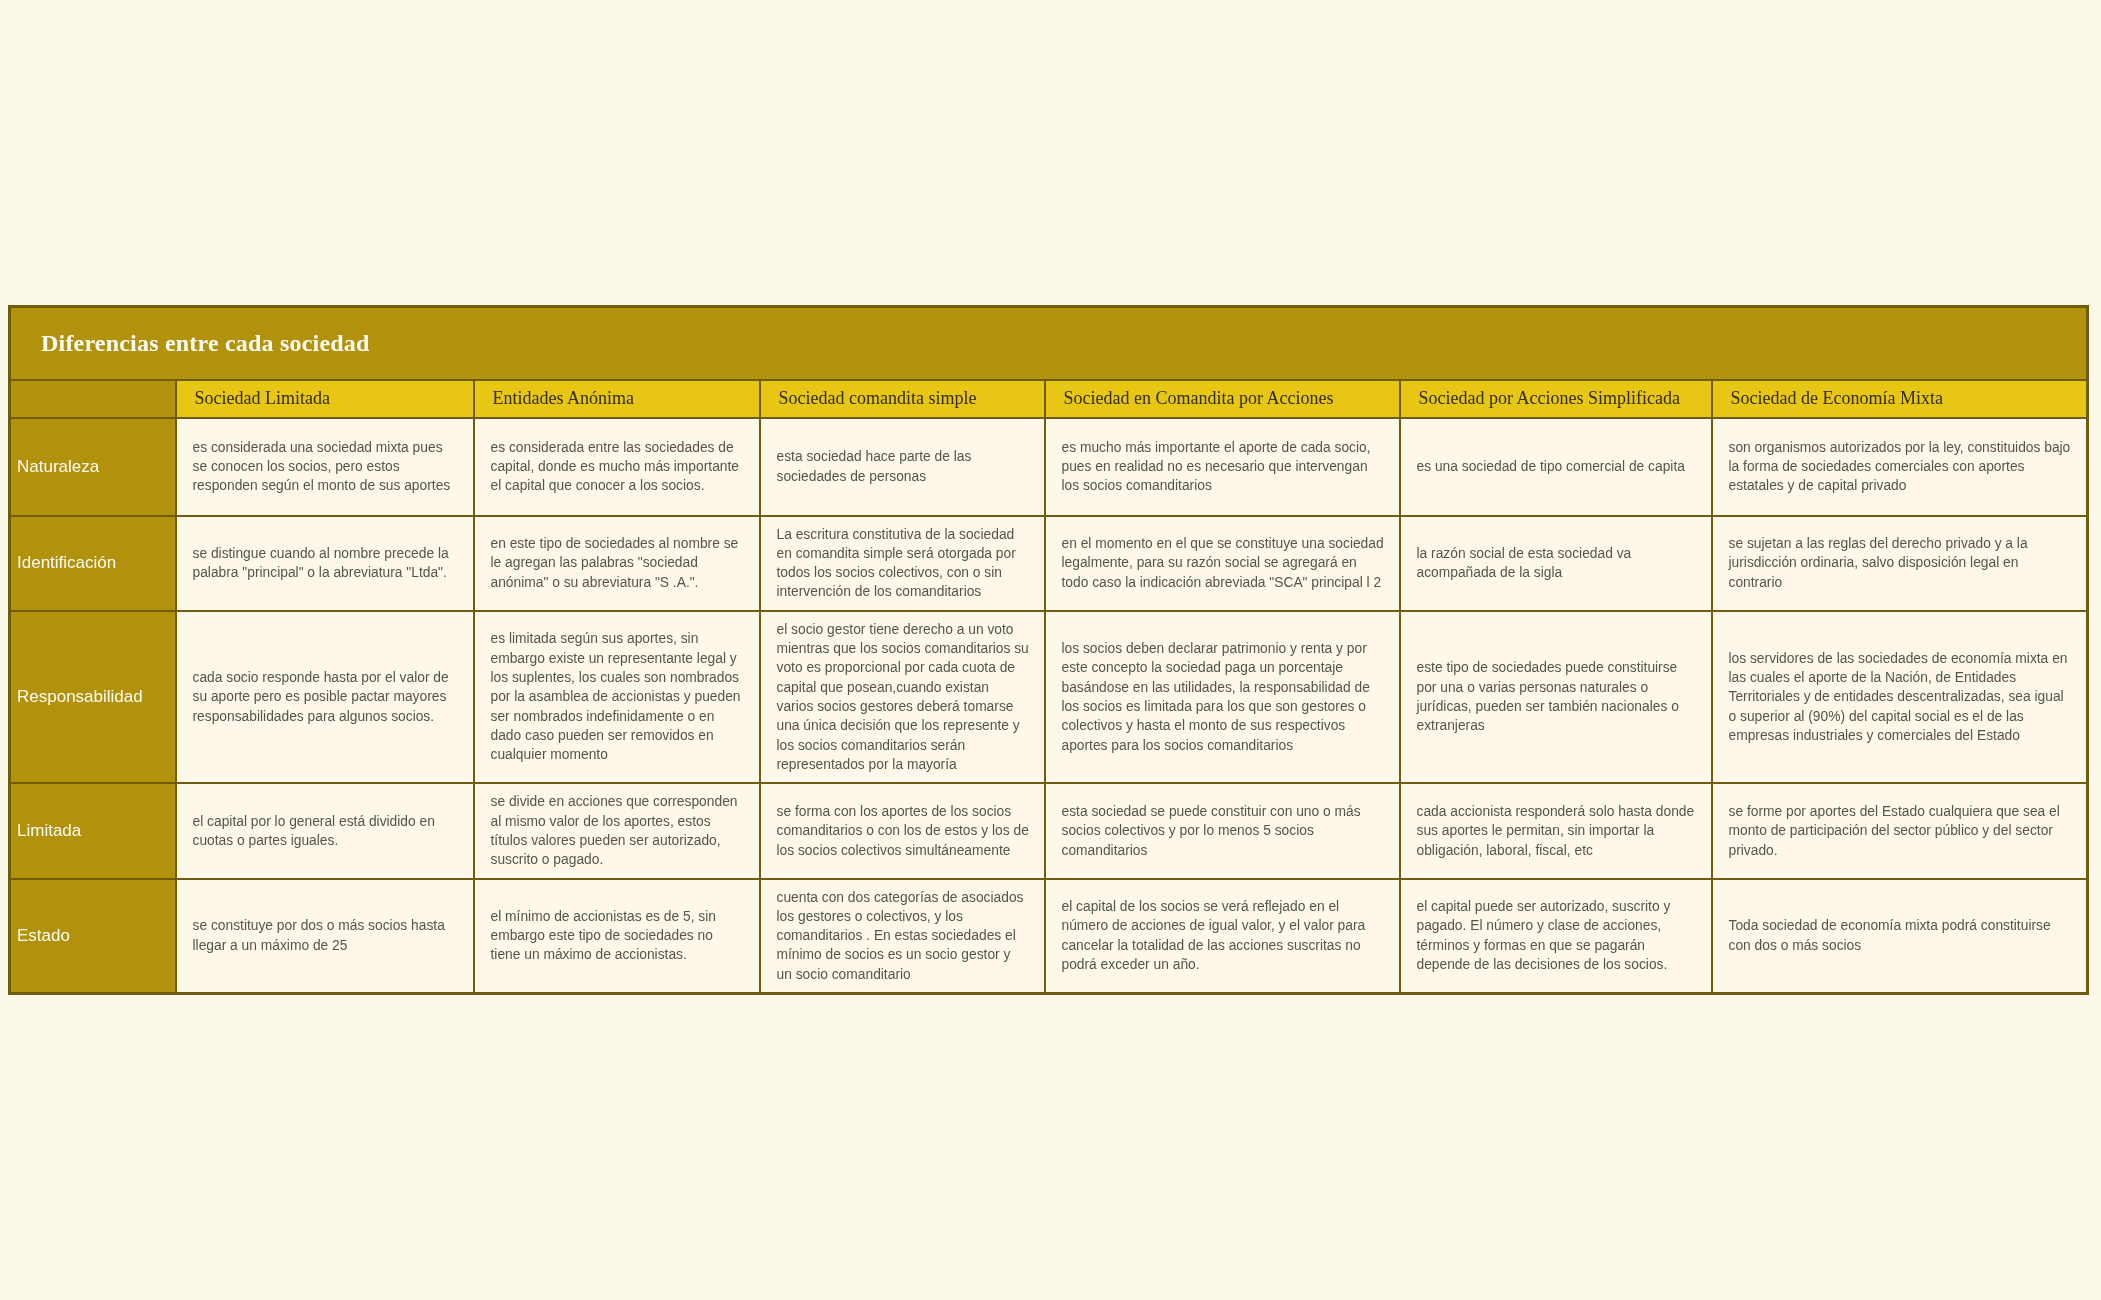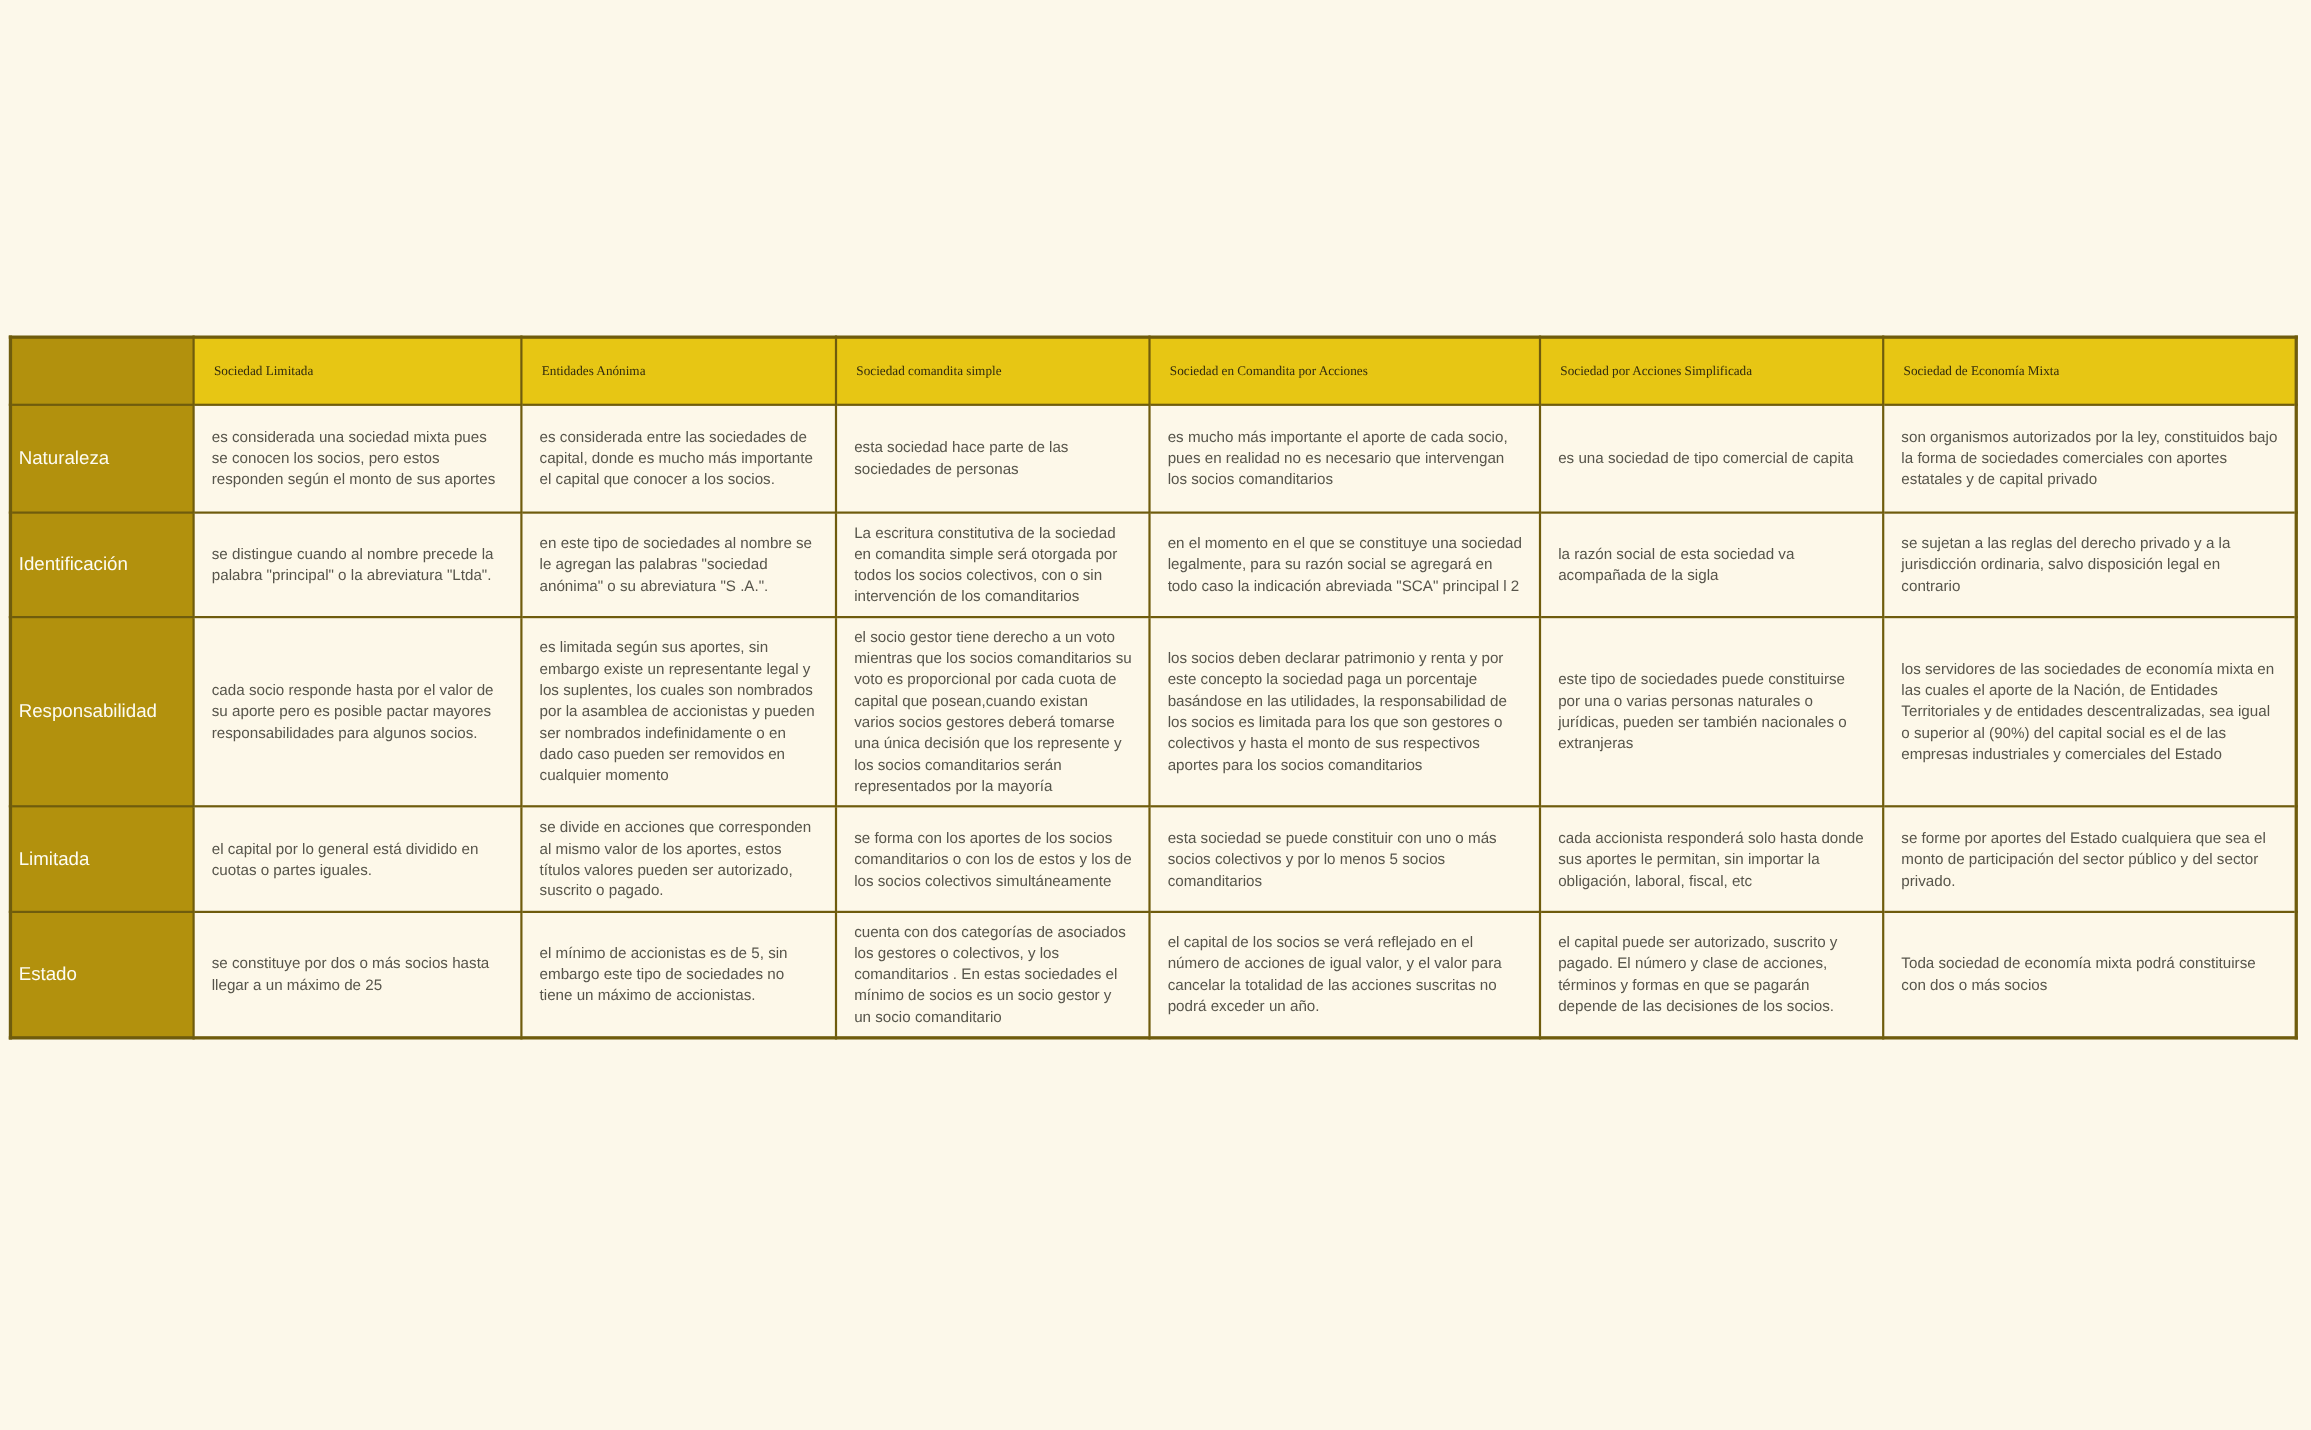--- a/index.html
+++ b/index.html
@@ -32,25 +32,25 @@
     height: 73px;
     background: #B2910D;
     color: #FFFDF6;
     font-family: "Liberation Serif", serif;
     font-weight: bold;
     font-size: 24px;
     padding-left: 30px;
     letter-spacing: 0.2px;
   }
   tr.head-row td {
-    height: 61px;
+    height: 38px;
     background: #E7C614;
     color: #332C0E;
     font-family: "Liberation Serif", serif;
-    font-size: 12px;
+    font-size: 18px;
     padding: 2px 12px 2px 18px;
   }
   tr.head-row td.corner {
     background: #B2910D;
   }
   td.row-label {
     background: #B2910D;
     color: #FDFCF3;
     font-size: 17px;
     text-align: left;
@@ -77,20 +77,23 @@
     <colgroup>
       <col style="width:166px">
       <col style="width:298px">
       <col style="width:286px">
       <col style="width:285px">
       <col style="width:355px">
       <col style="width:312px">
       <col style="width:376px">
     </colgroup>
     <tbody>
+      <tr>
+        <td class="title-bar" colspan="7">Diferencias entre cada sociedad</td>
+      </tr>
       <tr class="head-row">
         <td class="corner"></td>
         <td>Sociedad Limitada</td>
         <td>Entidades Anónima</td>
         <td>Sociedad comandita simple</td>
         <td>Sociedad en Comandita por Acciones</td>
         <td>Sociedad por Acciones Simplificada</td>
         <td>Sociedad de Economía Mixta</td>
       </tr>
 

